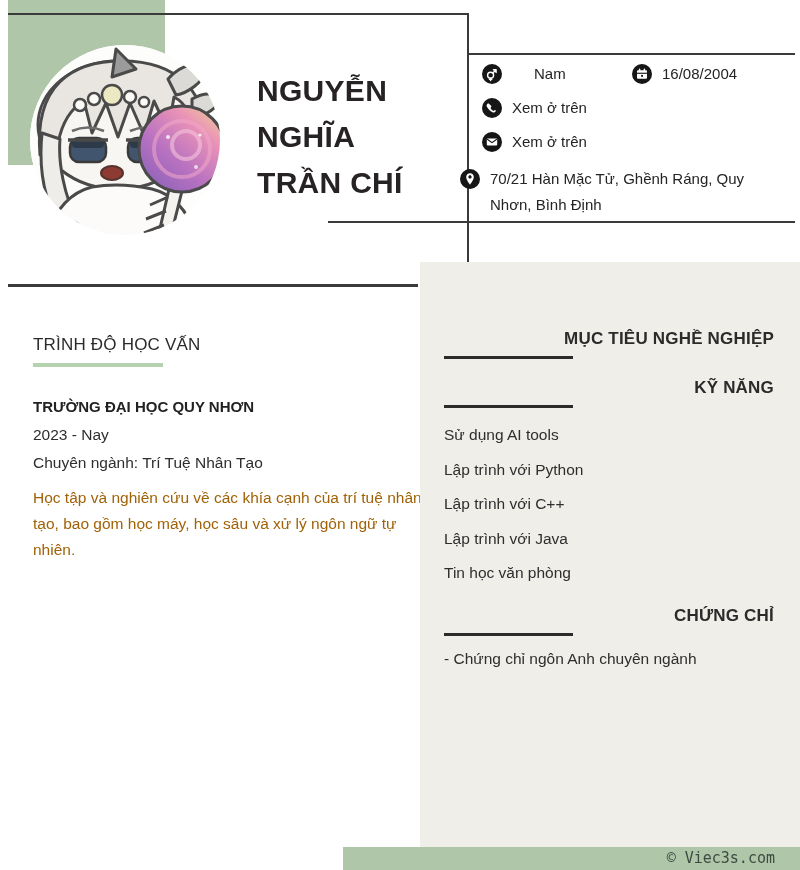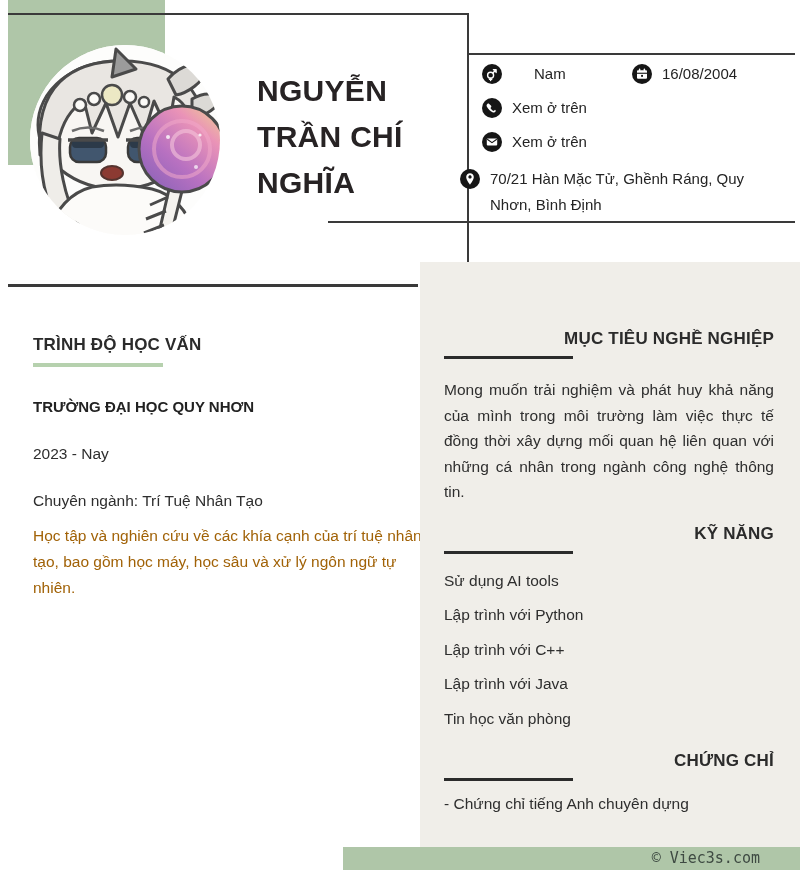--- a/index.html
+++ b/index.html
@@ -26,38 +26,38 @@
   .c-icon{flex:0 0 auto;width:20px;height:20px;}
   .row-gender{left:482px;top:64px;gap:32px;}
   .row-birthday{left:632px;top:64px;}
   .row-phone{left:482px;top:98px;}
   .row-email{left:482px;top:132px;}
   .row-address{left:460px;top:166px;width:296px;}
   .row-address .c-text{line-height:26px;}
   .row-address .c-icon{margin-top:3px;}
   
   .left-col{position:absolute;left:33px;top:334px;width:392px;}
-  .h-left{font-size:17px;font-weight:700;line-height:22px;color:#2b2b2b;margin:0;letter-spacing:.2px;}
+  .h-left{font-size:17px;font-weight:400;line-height:22px;color:#2b2b2b;margin:0;letter-spacing:.2px;}
   .green-underline{width:130px;height:4px;background:#b6d1ae;margin-top:7px;}
   .school{margin-top:30px;font-size:15px;font-weight:700;line-height:20px;color:#222;}
-  .edu-line{margin-top:27px;font-size:15.5px;line-height:20px;color:#2e2e2e;}
+  .edu-line{margin-top:8px;font-size:15.5px;line-height:20px;color:#2e2e2e;}
   .edu-desc{margin-top:12px;font-size:15.5px;line-height:26px;color:#a16207;}
   
   .panel{position:absolute;left:420px;top:262px;width:380px;height:585px;background:#f0eee9;box-sizing:border-box;padding:66px 26px 0 24px;}
   .h-right{font-size:17px;font-weight:700;line-height:21px;color:#2b2b2b;margin:0;letter-spacing:.2px;text-align:right;}
   .dark-underline{width:129px;height:3px;background:#2b2b2b;margin-top:7px;}
   .obj-text{margin:18px 0 0;font-size:15.5px;line-height:25.5px;text-align:justify;color:#2e2e2e;}
   .mt-skills{margin-top:18px;}
   .skill-list{margin-top:10px;}
   .skill-item{font-size:15.5px;line-height:34.5px;color:#2e2e2e;}
   .mt-certs{margin-top:14px;}
   .cert-item{margin-top:13px;font-size:15.5px;line-height:20px;color:#2e2e2e;}
   
   .footer{position:absolute;left:343px;top:847px;width:457px;height:23px;background:#afc6a8;
-    box-sizing:border-box;padding-right:40px;text-align:right;
+    box-sizing:border-box;padding-right:25px;text-align:right;
     font-family:"DejaVu Sans Mono","Liberation Mono",monospace;font-size:15px;line-height:23px;color:#3e4a42;}
 </style>
 </head>
 <body>
 
 <div class="page">
 
   <div class="green-square"></div>
   <div class="rule top-rule"></div>
   <div class="rule v-rule"></div>
@@ -117,22 +117,22 @@
       <circle cx="152" cy="104" r="28" fill="none" stroke="#f0a7c8" stroke-width="4" opacity="0.55"></circle>
       <circle cx="156" cy="100" r="14" fill="none" stroke="#f5c4da" stroke-width="4" opacity="0.6"></circle>
       <circle cx="138" cy="92" r="2" fill="#ffffff" opacity="0.8"></circle>
       <circle cx="166" cy="122" r="2" fill="#ffffff" opacity="0.7"></circle>
       <circle cx="170" cy="90" r="1.6" fill="#ffffff" opacity="0.8"></circle>
     </svg>
   </div>
 
   <div class="name">
     <div>NGUYỄN</div>
+    <div>NGHĨA</div>
     <div>TRẦN CHÍ</div>
-    <div>NGHĨA</div>
   </div>
 
 
   <div class="c-row row-gender">
     <svg class="c-icon" viewBox="0 0 20 20">
       <circle cx="10" cy="10" r="10" fill="#161616"></circle>
       <circle cx="8.6" cy="11.3" r="3" fill="none" stroke="#ffffff" stroke-width="1.4"></circle>
       <path d="M10.8 9.1 L14.1 5.8 M14.1 5.8 h-2.7 M14.1 5.8 v2.7 M8.6 14.3 v2.2 M7.5 15.4 h2.2" fill="none" stroke="#ffffff" stroke-width="1.4" stroke-linecap="round"></path>
     </svg>
     <span class="c-text">Nam</span>
@@ -180,34 +180,33 @@
     <div class="green-underline"></div>
     <div class="school">TRƯỜNG ĐẠI HỌC QUY NHƠN</div>
     <div class="edu-line">2023 - Nay</div>
     <div class="edu-line">Chuyên ngành: Trí Tuệ Nhân Tạo</div>
     <div class="edu-desc">Học tập và nghiên cứu về các khía cạnh của trí tuệ nhân tạo, bao gồm học máy, học sâu và xử lý ngôn ngữ tự nhiên.</div>
   </div>
 
   <div class="panel">
     <h2 class="h-right">MỤC TIÊU NGHỀ NGHIỆP</h2>
     <div class="dark-underline"></div>
-    <p class="obj-text">Mong muốn trải nghiệm và phát huy khả năng của mình trong môi trường làm việc thực tế đồng thời xây dựng mối quan hệ liên quan với những cá nhân trong ngành công nghệ thông tin.</p>
 
     <h2 class="h-right mt-skills">KỸ NĂNG</h2>
     <div class="dark-underline"></div>
     <div class="skill-list">
       <div class="skill-item">Sử dụng AI tools</div>
       <div class="skill-item">Lập trình với Python</div>
       <div class="skill-item">Lập trình với C++</div>
       <div class="skill-item">Lập trình với Java</div>
       <div class="skill-item">Tin học văn phòng</div>
     </div>
 
     <h2 class="h-right mt-certs">CHỨNG CHỈ</h2>
     <div class="dark-underline"></div>
-    <div class="cert-item">- Chứng chỉ tiếng Anh chuyên dựng</div>
+    <div class="cert-item">- Chứng chỉ ngôn Anh chuyên ngành</div>
   </div>
 
   <div class="footer">
     <span>© Viec3s.com</span>
   </div>
 
 </div>
 
 </body></html>

